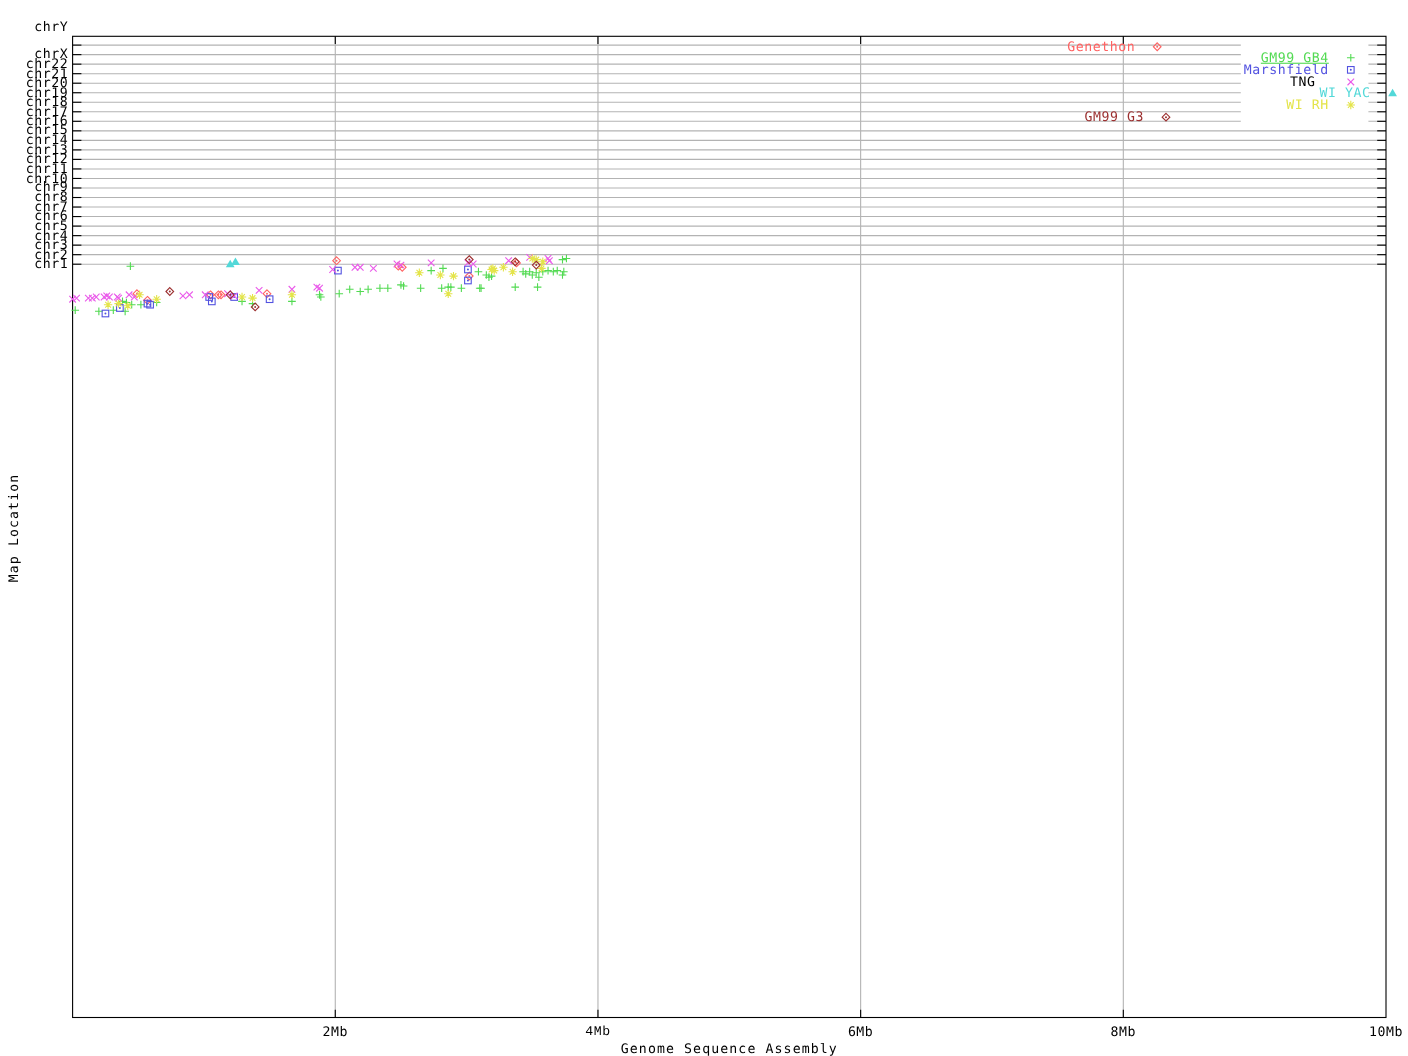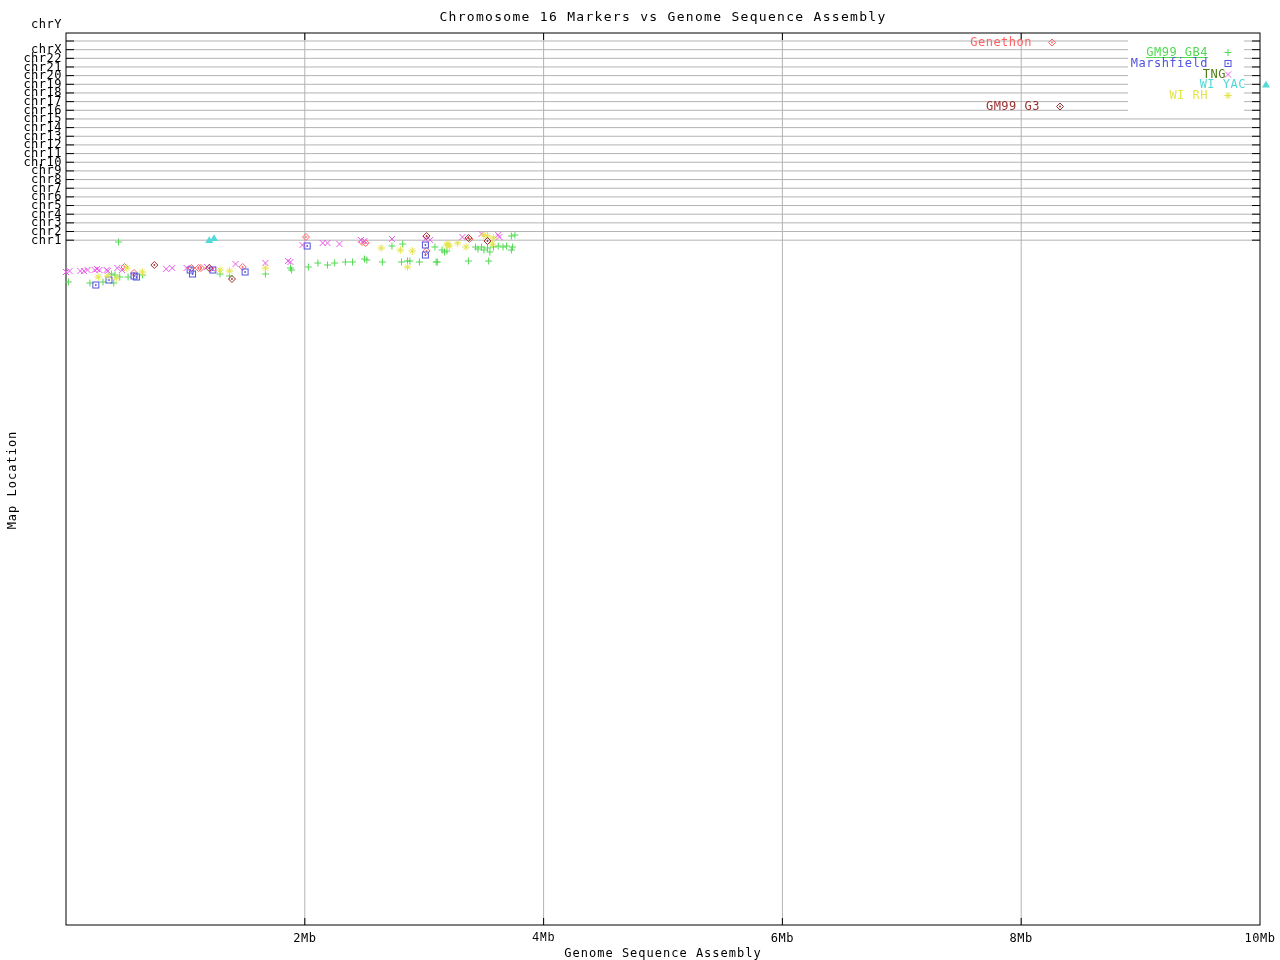--- a/index.html
+++ b/index.html
@@ -18,21 +18,20 @@
          letter-spacing:0.5px;white-space:nowrap;}
   #legend-bg{position:absolute;left:1128px;top:35px;width:116px;height:79px;background:#fff;}
   .lrow{position:absolute;height:11px;line-height:11px;font-size:12px;letter-spacing:0.5px;}
   .lrow .ltxt{position:absolute;right:72px;white-space:nowrap;}
   .lrow svg{position:absolute;right:38px;top:0px;overflow:visible;}
 </style>
 </head>
 <body>
 
 <div id="stage">
-  <div class="title">Chromosome 16 Markers vs Genome Sequence Assembly</div>
   <svg id="plot-svg" width="1280" height="960">
       <line x1="66" y1="41" x2="1260" y2="41" stroke="#b3b3b3" stroke-width="1"></line>
       <line x1="66" y1="41" x2="74" y2="41" stroke="#000000" stroke-width="1"></line>
       <line x1="1252" y1="41" x2="1260" y2="41" stroke="#000000" stroke-width="1"></line>
       <line x1="66" y1="49.66" x2="1260" y2="49.66" stroke="#b3b3b3" stroke-width="1"></line>
       <line x1="66" y1="49.66" x2="74" y2="49.66" stroke="#000000" stroke-width="1"></line>
       <line x1="1252" y1="49.66" x2="1260" y2="49.66" stroke="#000000" stroke-width="1"></line>
       <line x1="66" y1="58.32" x2="1260" y2="58.32" stroke="#b3b3b3" stroke-width="1"></line>
       <line x1="66" y1="58.32" x2="74" y2="58.32" stroke="#000000" stroke-width="1"></line>
       <line x1="1252" y1="58.32" x2="1260" y2="58.32" stroke="#000000" stroke-width="1"></line>
@@ -609,21 +608,21 @@
       <div class="lrow" style="top: 57.9px; left: 0px; right: 0px; width: 1280px;">
         <span class="ltxt" style="color: rgb(82, 82, 224); right: 72px;">Marshfield</span>
         <svg width="12" height="11" style="right: 46px;">
           <g transform="translate(6,5.5)">
             <rect x="-3" y="-3" width="6" height="6" fill="none" stroke="#5252e0"></rect>
             <circle r="0.9" fill="#5252e0"></circle>
           </g>
         </svg>
       </div>
       <div class="lrow" style="top: 68.6px; left: 0px; right: 0px; width: 1280px;">
-        <span class="ltxt" style="color: #4d7c0f; right: 54px; margin-left: 12px;">TNG</span>
+        <span class="ltxt" style="color: #000000; right: 84px; margin-left: 12px;">TNG</span>
         <svg width="12" height="11" style="right: 46px;">
           <g transform="translate(6,5.5)">
             <path d="M-3,-3L3,3M-3,3L3,-3" stroke="#ea5aea" fill="none"></path>
           </g>
         </svg>
       </div>
       <div class="lrow" style="top: 79.3px; left: 0px; right: 0px; width: 1280px; margin-left: 38px;">
         <span class="ltxt" style="color: rgb(82, 216, 216); right: 72px;">WI YAC</span>
         <svg width="12" height="11" style="right: 46px;">
           <g transform="translate(6,5.5)">

